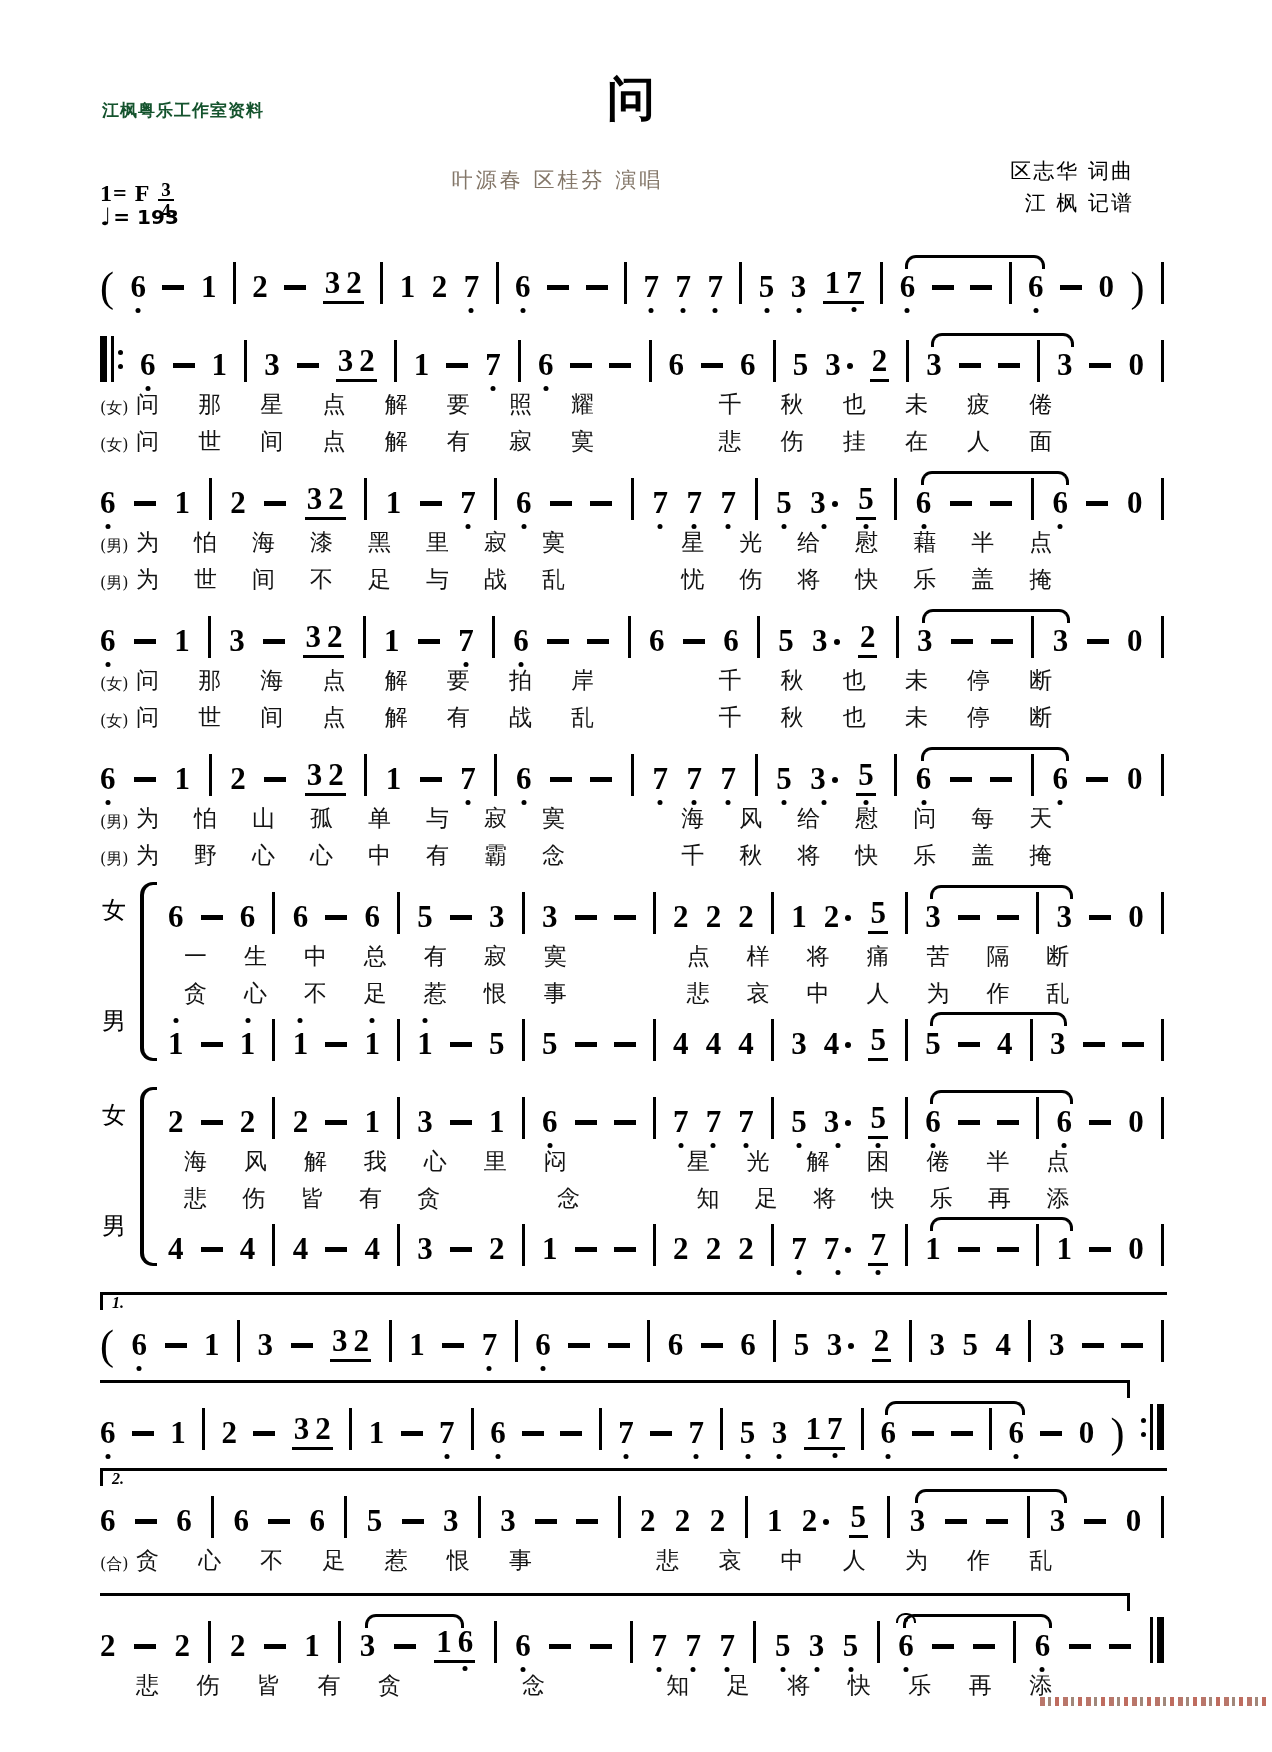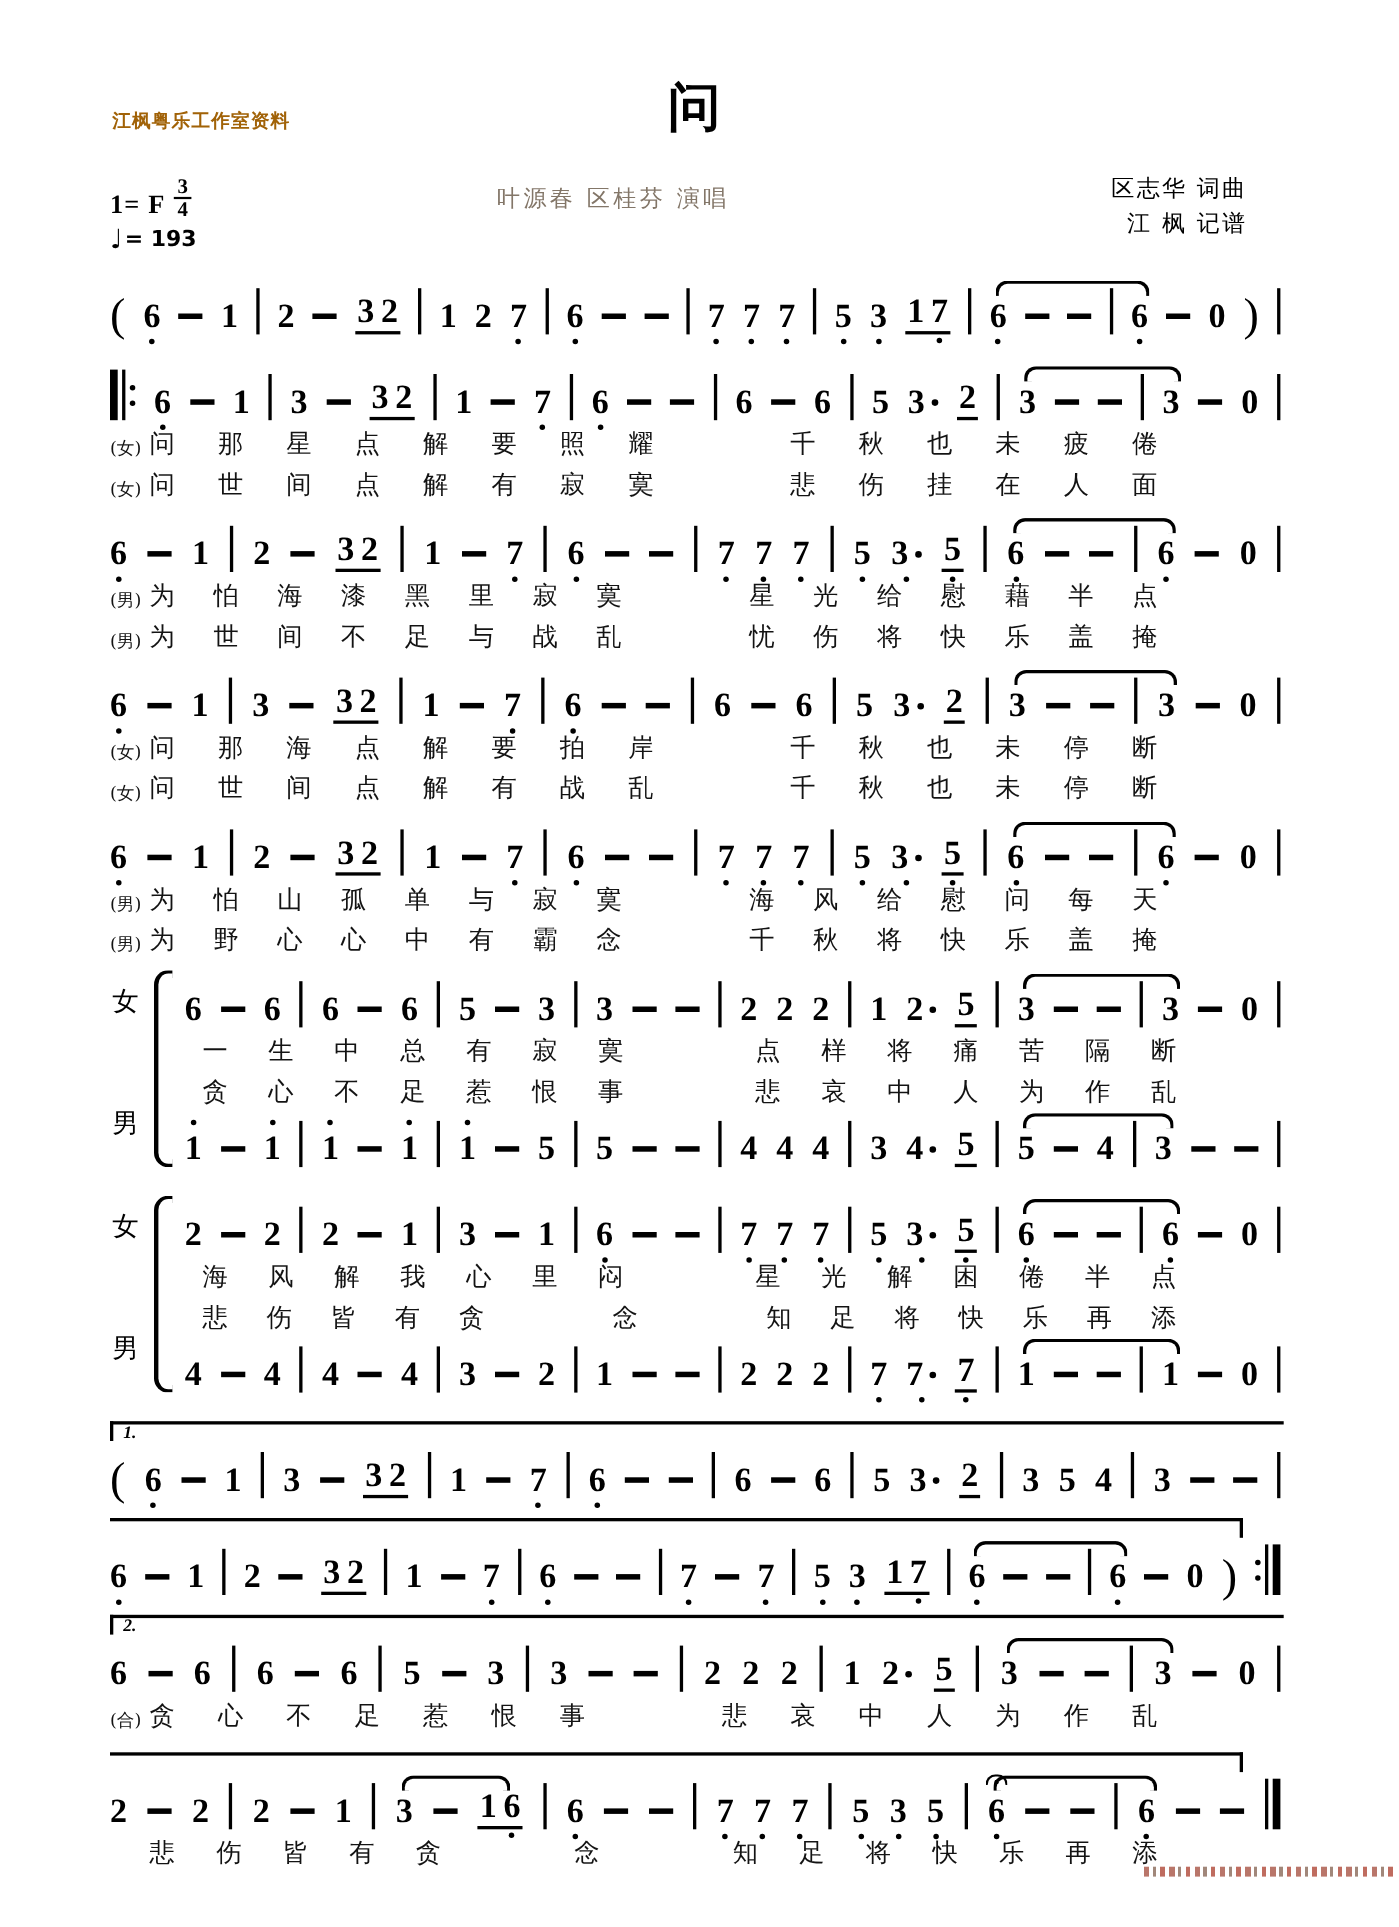--- a/index.html
+++ b/index.html
@@ -1,25 +1,25 @@
 <!DOCTYPE html>
 <html><head>
 <meta charset="utf-8">
 <style>
   html,body{margin:0;padding:0;background:#e8e8e8;}
   #page{position:relative;width:1272px;height:1752px;background:#ffffff;margin:0 auto;overflow:hidden;
         font-family:"Liberation Serif",serif;color:#000;}
   #sheet{position:absolute;left:100px;top:0;width:1064px;}
 
   
-  .studio{position:absolute;left:2px;top:100px;font:700 17px/20px "DejaVu Serif",serif;color:#a16207;letter-spacing:1px;}
+  .studio{position:absolute;left:2px;top:100px;font:700 17px/20px "DejaVu Serif",serif;color:#14532d;letter-spacing:1px;}
   .title{position:absolute;left:0;top:72px;width:100%;text-align:center;font:700 48px/52px "DejaVu Serif",serif;letter-spacing:2px;}
   .performers{position:absolute;left:0;top:168px;width:86%;text-align:center;font:400 21px/24px "DejaVu Serif",serif;color:#837668;letter-spacing:3px;}
   .credits{position:absolute;right:30px;top:155px;text-align:right;font:400 21px/32px "DejaVu Serif",serif;letter-spacing:2px;}
-  .keyrow{position:absolute;left:0;top:160px;display:flex;align-items:flex-end;gap:8px;}
+  .keyrow{position:absolute;left:0;top:180px;display:flex;align-items:flex-start;gap:8px;}
   .keylbl{font:700 24px/26px "Liberation Serif",serif;letter-spacing:1px;}
   .meter{display:flex;flex-direction:column;align-items:center;font:700 19px/19px "Liberation Serif",serif;}
   .meter .mt{border-bottom:2px solid #000;padding:0 3px 0;}
   .temporow{position:absolute;left:0;top:205px;display:flex;align-items:center;font:700 20px/24px "DejaVu Sans",sans-serif;}
   .temporow .qn{font-size:24px;margin-right:2px;}
 
   
   #score{position:absolute;left:0;top:252px;width:100%;}
   .sys{position:relative;}
 

